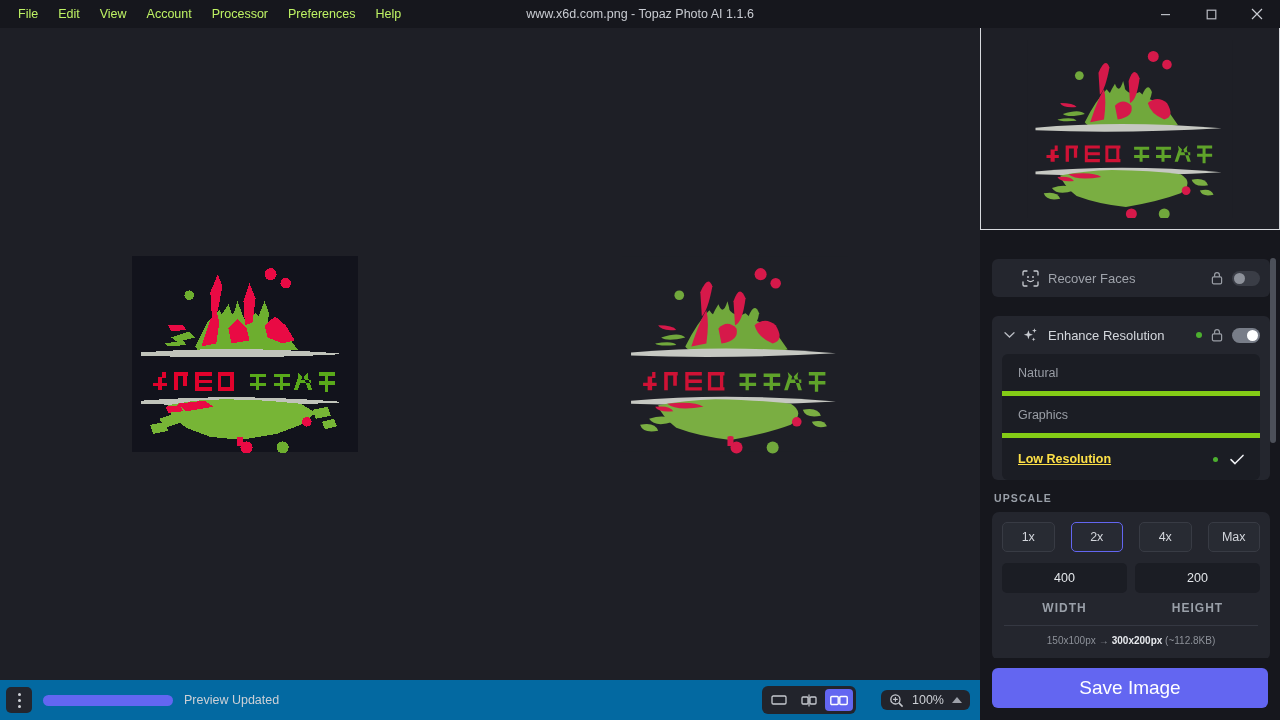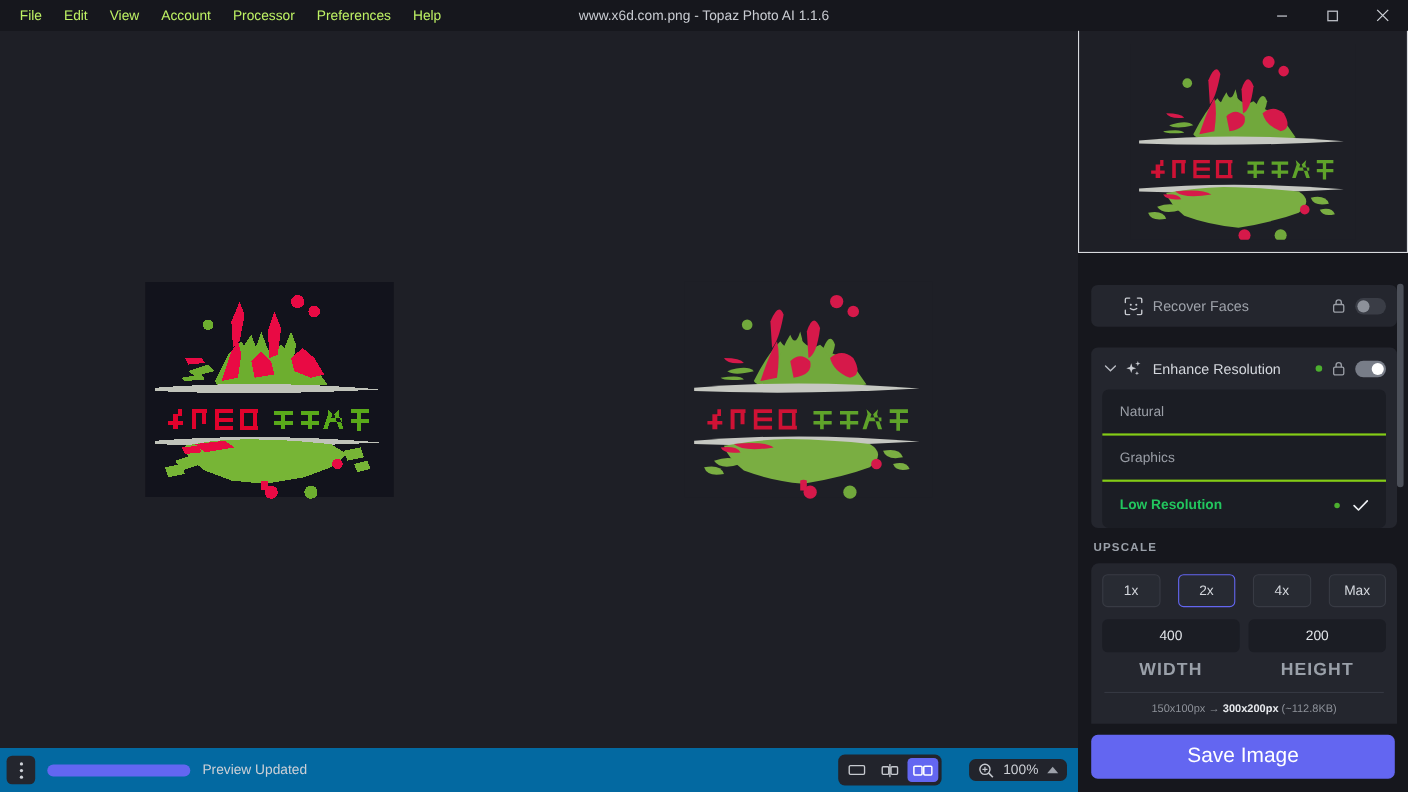--- a/index.html
+++ b/index.html
@@ -146,24 +146,24 @@
     background: #8d919a; display: block; left: 2px;
   }
   .toggle.on i { left: 15px; background: #ffffff; }
 
   .model-list {
     margin: 0 10px 12px 10px; background: #1b1d24; border-radius: 6px; overflow: hidden;
   }
   .model-item {
     height: 42px; display: flex; align-items: center; padding: 0 16px;
     font-size: 12.5px; color: #9a9ea6;
-    border-bottom: 2px solid #84cc16;
+    border-bottom: 5px solid #84cc16;
   }
   .model-item:last-child { border-bottom: none; }
-  .model-item.selected { color: #22c55e; font-weight: bold; }
+  .model-item.selected { color: #fde047; font-weight: bold; text-decoration: underline; }
   .model-name { flex: 1; }
   .model-dot { width: 5px; height: 5px; border-radius: 50%; background: #4caf2f; margin-right: 12px; }
   .check { color: #eef0f3; display: flex; }
 
   .section-title {
     font-size: 10.5px; letter-spacing: 1.1px; font-weight: bold;
     color: #9aa0a9; margin: 10px 0 8px 2px;
   }
   .upscale-card { background: #24262e; border-radius: 7px; padding: 10px; }
   .seg-row { display: flex; gap: 16px; }
@@ -175,21 +175,21 @@
   }
   .seg-btn.active { border-color: #6366f1; background: #272a33; }
   .dim-row { display: flex; gap: 8px; margin-top: 11px; }
   .dim-col { flex: 1; }
   .dim-field {
     height: 30px; border-radius: 5px; background: #1b1d24;
     display: flex; align-items: center; justify-content: center;
     font-size: 12.5px; color: #e3e6ea;
   }
   .dim-label {
-    text-align: center; font-size: 16px; font-weight: bold; letter-spacing: 1px;
+    text-align: center; font-size: 12px; font-weight: bold; letter-spacing: 1px;
     color: #9aa0a9; margin-top: 8px;
   }
   .divider { height: 1px; background: #353842; margin: 10px 2px 0 2px; }
   .size-line {
     text-align: center; font-size: 10px; color: #8d9199; padding: 9px 0 4px 0;
   }
   .size-line b { color: #e7e9ed; }
   .arrow-gl { color: #8d9199; padding: 0 3px; }
 
   .save-wrap { padding: 10px 12px 12px 12px; }

